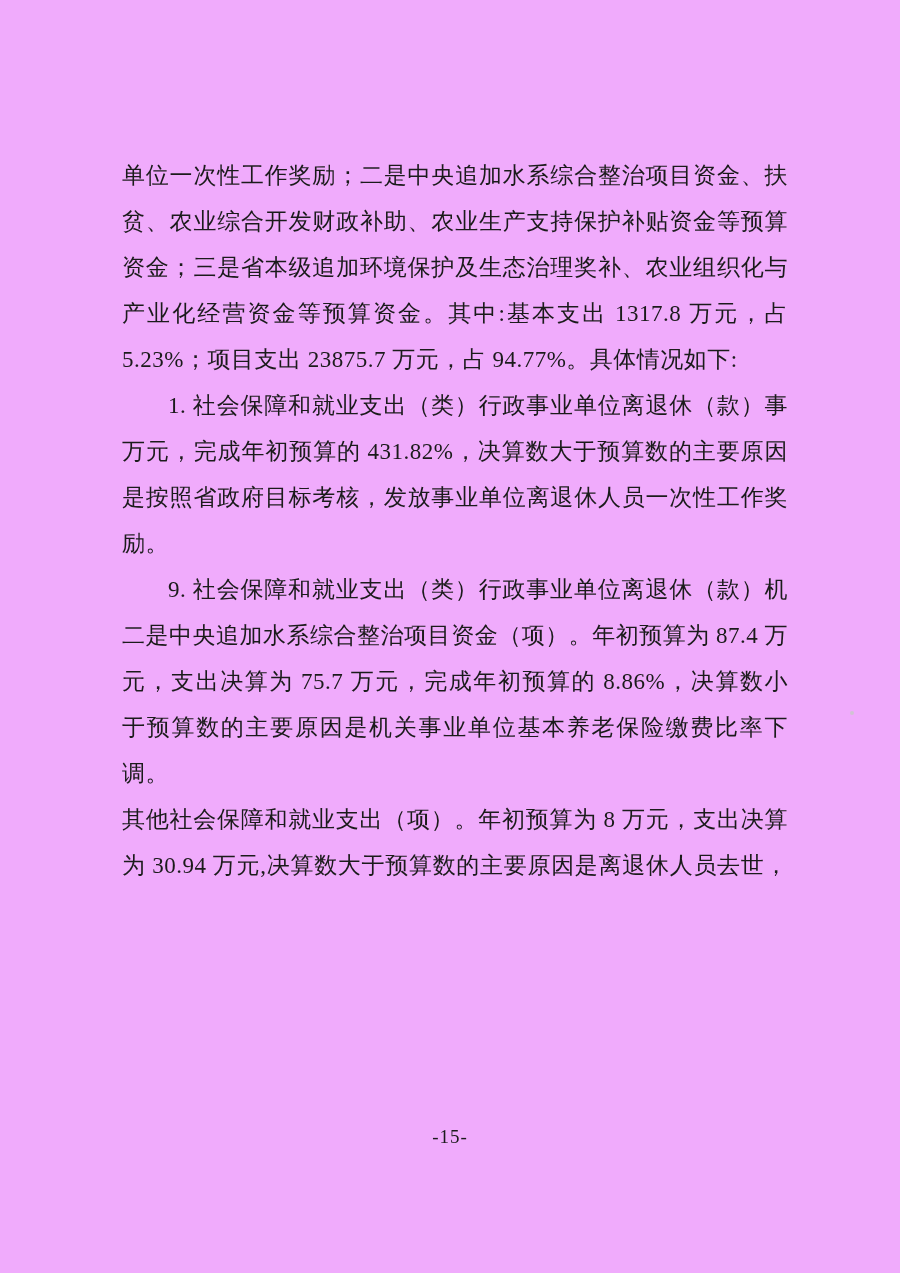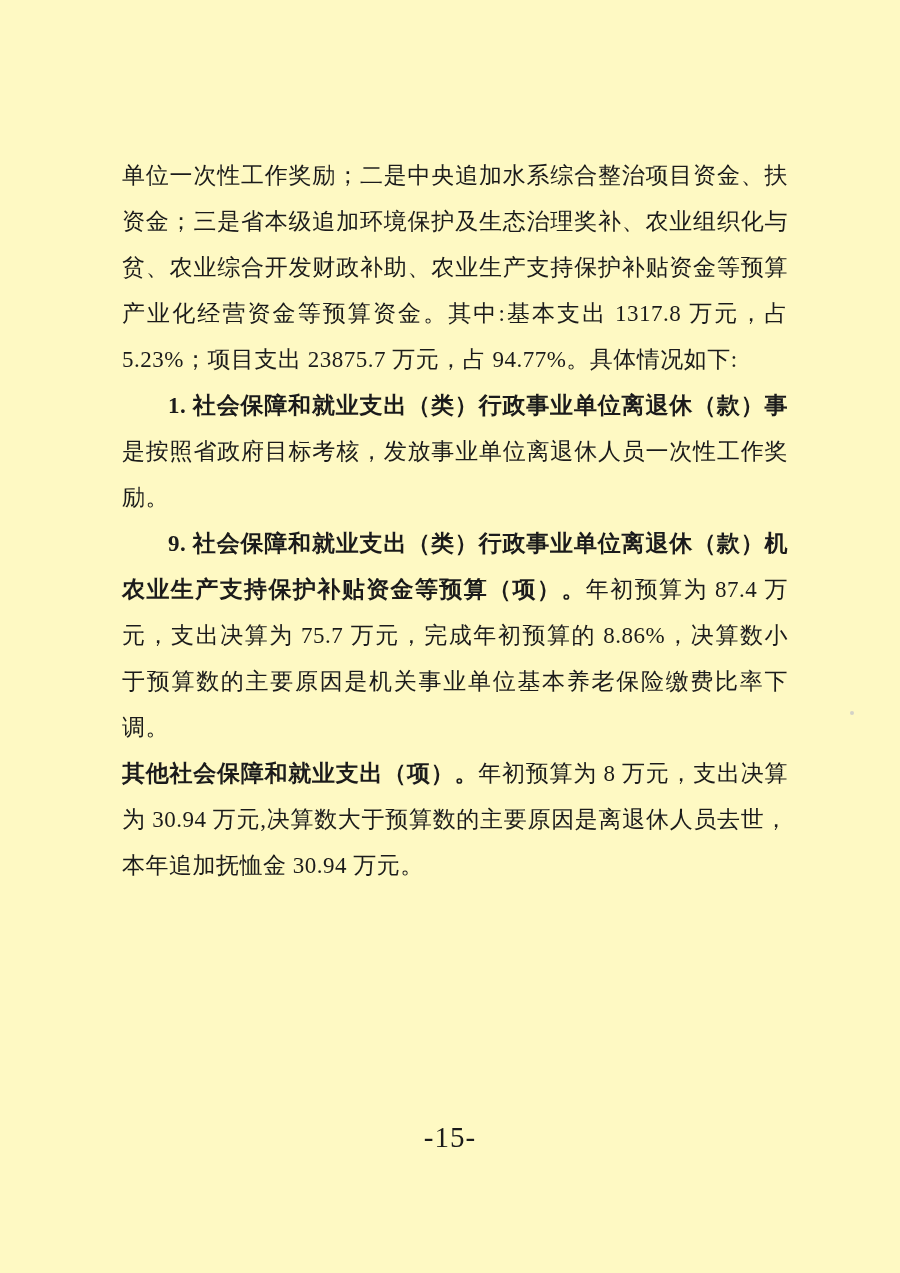--- a/index.html
+++ b/index.html
@@ -11,21 +11,21 @@
     width: 900px;
     height: 1273px;
     position: relative;
     overflow: hidden;
     font-family: "Liberation Serif", "DejaVu Serif", serif;
     color: #1b1b1b;
   }
   .page {
     position: absolute;
     inset: 0;
-    background: #fef9c3;
+    background: #f0abfc;
   }
   .text-block {
     position: absolute;
     left: 122px;
     top: 153px;
     width: 666px;
   }
   .paragraph {
     margin: 0;
     padding: 0;
@@ -44,31 +44,31 @@
   .line.last {
     text-align-last: left;
   }
   .line.indent {
     text-indent: 46px;
   }
   .seg {
     font-weight: 400;
   }
   .seg-bold {
-    font-weight: 700;
+    font-weight: 400;
   }
   .page-number {
     position: absolute;
     top: 1120px;
     left: 0;
     width: 900px;
     height: 34px;
     line-height: 34px;
     text-align: center;
-    font-size: 29px;
+    font-size: 19px;
     letter-spacing: 1px;
     color: #1b1b1b;
   }
   .scan-speck {
     position: absolute;
     left: 850px;
     top: 711px;
     width: 4px;
     height: 4px;
     border-radius: 50%;
@@ -77,41 +77,41 @@
   }
 </style>
 </head>
 <body>
 
 <div class="page">
 
   <div class="text-block">
       <div class="paragraph">
         <div class="line"><span class="seg">单位一次性工作奖励；二是中央追加水系综合整治项目资金、扶</span></div>
+        <div class="line"><span class="seg">贫、农业综合开发财政补助、农业生产支持保护补贴资金等预算</span></div>
         <div class="line"><span class="seg">资金；三是省本级追加环境保护及生态治理奖补、农业组织化与</span></div>
-        <div class="line"><span class="seg">贫、农业综合开发财政补助、农业生产支持保护补贴资金等预算</span></div>
         <div class="line"><span class="seg">产业化经营资金等预算资金。其中:基本支出 1317.8 万元，占</span></div>
         <div class="line last"><span class="seg">5.23%；项目支出 23875.7 万元，占 94.77%。具体情况如下:</span></div>
       </div>
       <div class="paragraph">
         <div class="line indent"><span class="seg seg-bold">1. 社会保障和就业支出（类）行政事业单位离退休（款）事</span></div>
+        <div class="line"><span class="seg">万元，完成年初预算的 431.82%，决算数大于预算数的主要原因</span></div>
         <div class="line"><span class="seg">是按照省政府目标考核，发放事业单位离退休人员一次性工作奖</span></div>
         <div class="line last"><span class="seg">励。</span></div>
       </div>
       <div class="paragraph">
         <div class="line indent"><span class="seg seg-bold">9. 社会保障和就业支出（类）行政事业单位离退休（款）机</span></div>
-        <div class="line"><span class="seg seg-bold">农业生产支持保护补贴资金等预算（项）。</span><span class="seg">年初预算为 87.4 万</span></div>
+        <div class="line"><span class="seg seg-bold">二是中央追加水系综合整治项目资金（项）。</span><span class="seg">年初预算为 87.4 万</span></div>
         <div class="line"><span class="seg">元，支出决算为 75.7 万元，完成年初预算的 8.86%，决算数小</span></div>
         <div class="line"><span class="seg">于预算数的主要原因是机关事业单位基本养老保险缴费比率下</span></div>
         <div class="line last"><span class="seg">调。</span></div>
       </div>
       <div class="paragraph">
         <div class="line"><span class="seg seg-bold">其他社会保障和就业支出（项）。</span><span class="seg">年初预算为 8 万元，支出决算</span></div>
         <div class="line"><span class="seg">为 30.94 万元,决算数大于预算数的主要原因是离退休人员去世，</span></div>
-        <div class="line last"><span class="seg">本年追加抚恤金 30.94 万元。</span></div>
       </div>
       <div class="paragraph">
       </div>
     </div>
 
   <div class="page-number">-15-</div>
 
   <div class="scan-speck"></div>
 
 </div>

